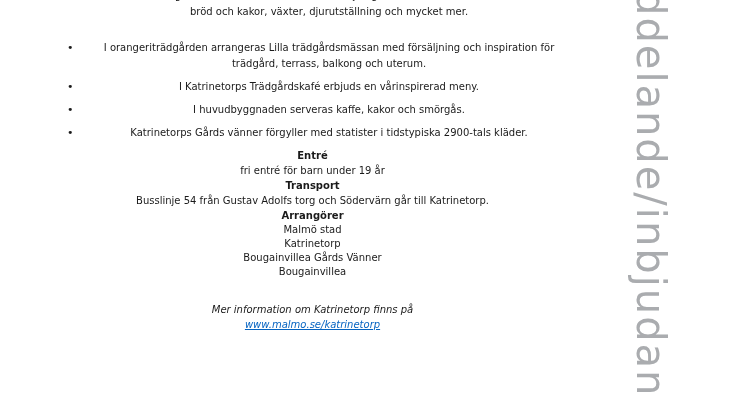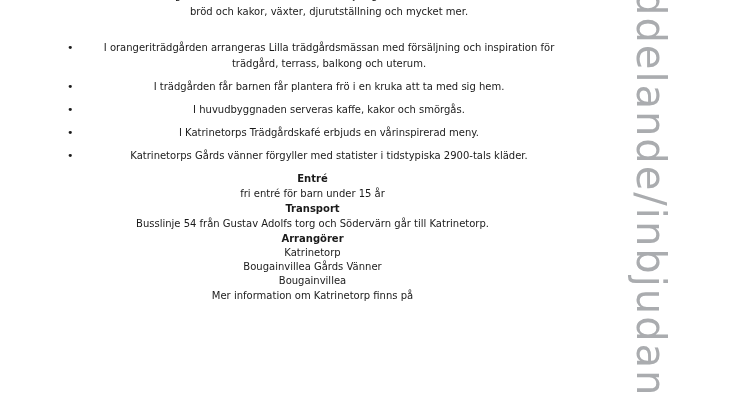--- a/index.html
+++ b/index.html
@@ -59,20 +59,22 @@
     font-weight: bold;
     line-height: 15px;
   }
   .section .s-line {
     line-height: 15px;
   }
   .section.arrangorer .s-line {
     line-height: 14px;
   }
   .footer {
+    margin-top: 23px;
+    font-style: italic;
   }
   .footer .s-line {
     line-height: 15px;
   }
   .footer a.doc-link {
     color: #0563c1;
     text-decoration: underline;
     line-height: 15px;
     display: inline-block;
   }
@@ -97,54 +99,53 @@
 
     <div class="bullet-item first">
       <div class="line">I ladugården blir det marknad med försäljning av hantverk, delikatesser,</div>
       <div class="line">bröd och kakor, växter, djurutställning och mycket mer.</div>
     </div>
 
     <div class="bullet-item">
       <span class="bullet-text">I orangeriträdgården arrangeras Lilla trädgårdsmässan med försäljning och inspiration för trädgård, terrass, balkong och uterum.</span>
     </div>
 
+
     <div class="bullet-item">
-      <span class="bullet-text">I trädgården får barnen får plantera frö i en kruka att ta med sig hem.</span>
+      <span class="bullet-text">I Katrinetorps Trädgårdskafé erbjuds en vårinspirerad meny.</span>
     </div>
 
     <div class="bullet-item">
       <span class="bullet-text">I huvudbyggnaden serveras kaffe, kakor och smörgås.</span>
-    </div>
-
-    <div class="bullet-item">
-      <span class="bullet-text">I Katrinetorps Trädgårdskafé erbjuds en vårinspirerad meny.</span>
     </div>
 
     <div class="bullet-item">
       <span class="bullet-text">Katrinetorps Gårds vänner förgyller med statister i tidstypiska 2900-tals kläder.</span>
     </div>
 
     <div class="section entre">
       <div class="heading">Entré</div>
-      <div class="s-line">fri entré för barn under 15 år</div>
+      <div class="s-line">fri entré för barn under 19 år</div>
     </div>
 
     <div class="section transport">
       <div class="heading">Transport</div>
       <div class="s-line">Busslinje 54 från Gustav Adolfs torg och Södervärn går till Katrinetorp.</div>
     </div>
 
     <div class="section arrangorer">
       <div class="heading">Arrangörer</div>
+      <div class="s-line">Malmö stad</div>
       <div class="s-line">Katrinetorp</div>
       <div class="s-line">Bougainvillea Gårds Vänner</div>
       <div class="s-line">Bougainvillea</div>
     </div>
 
     <div class="footer">
       <div class="s-line">Mer information om Katrinetorp finns på</div>
+      <a href="#" class="doc-link">www.malmo.se/katrinetorp</a>
     </div>
 
   </div>
 
   <div class="vertical-banner">ddelande/inbjudan</div>
 
 </div>
 
 </body></html>

